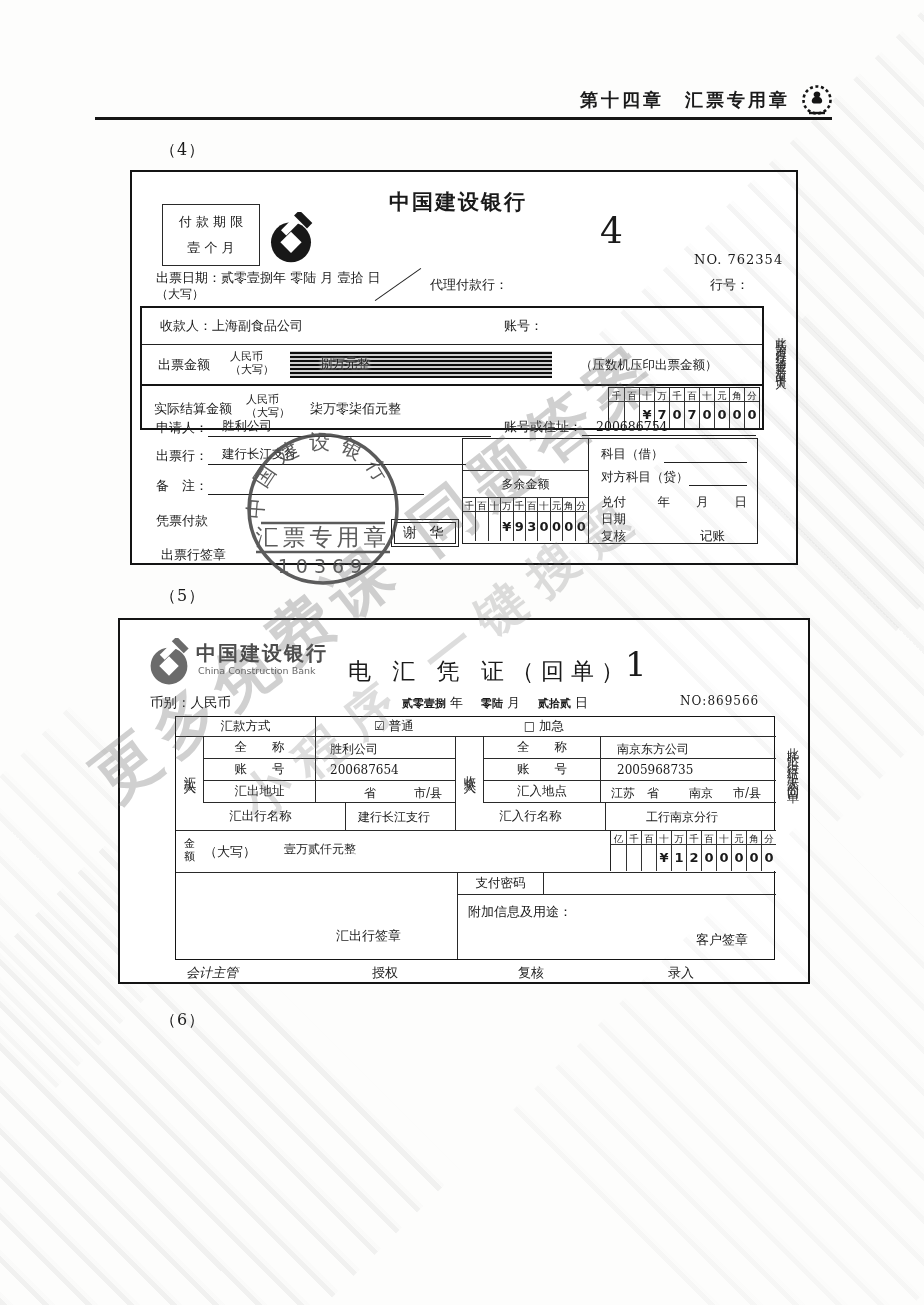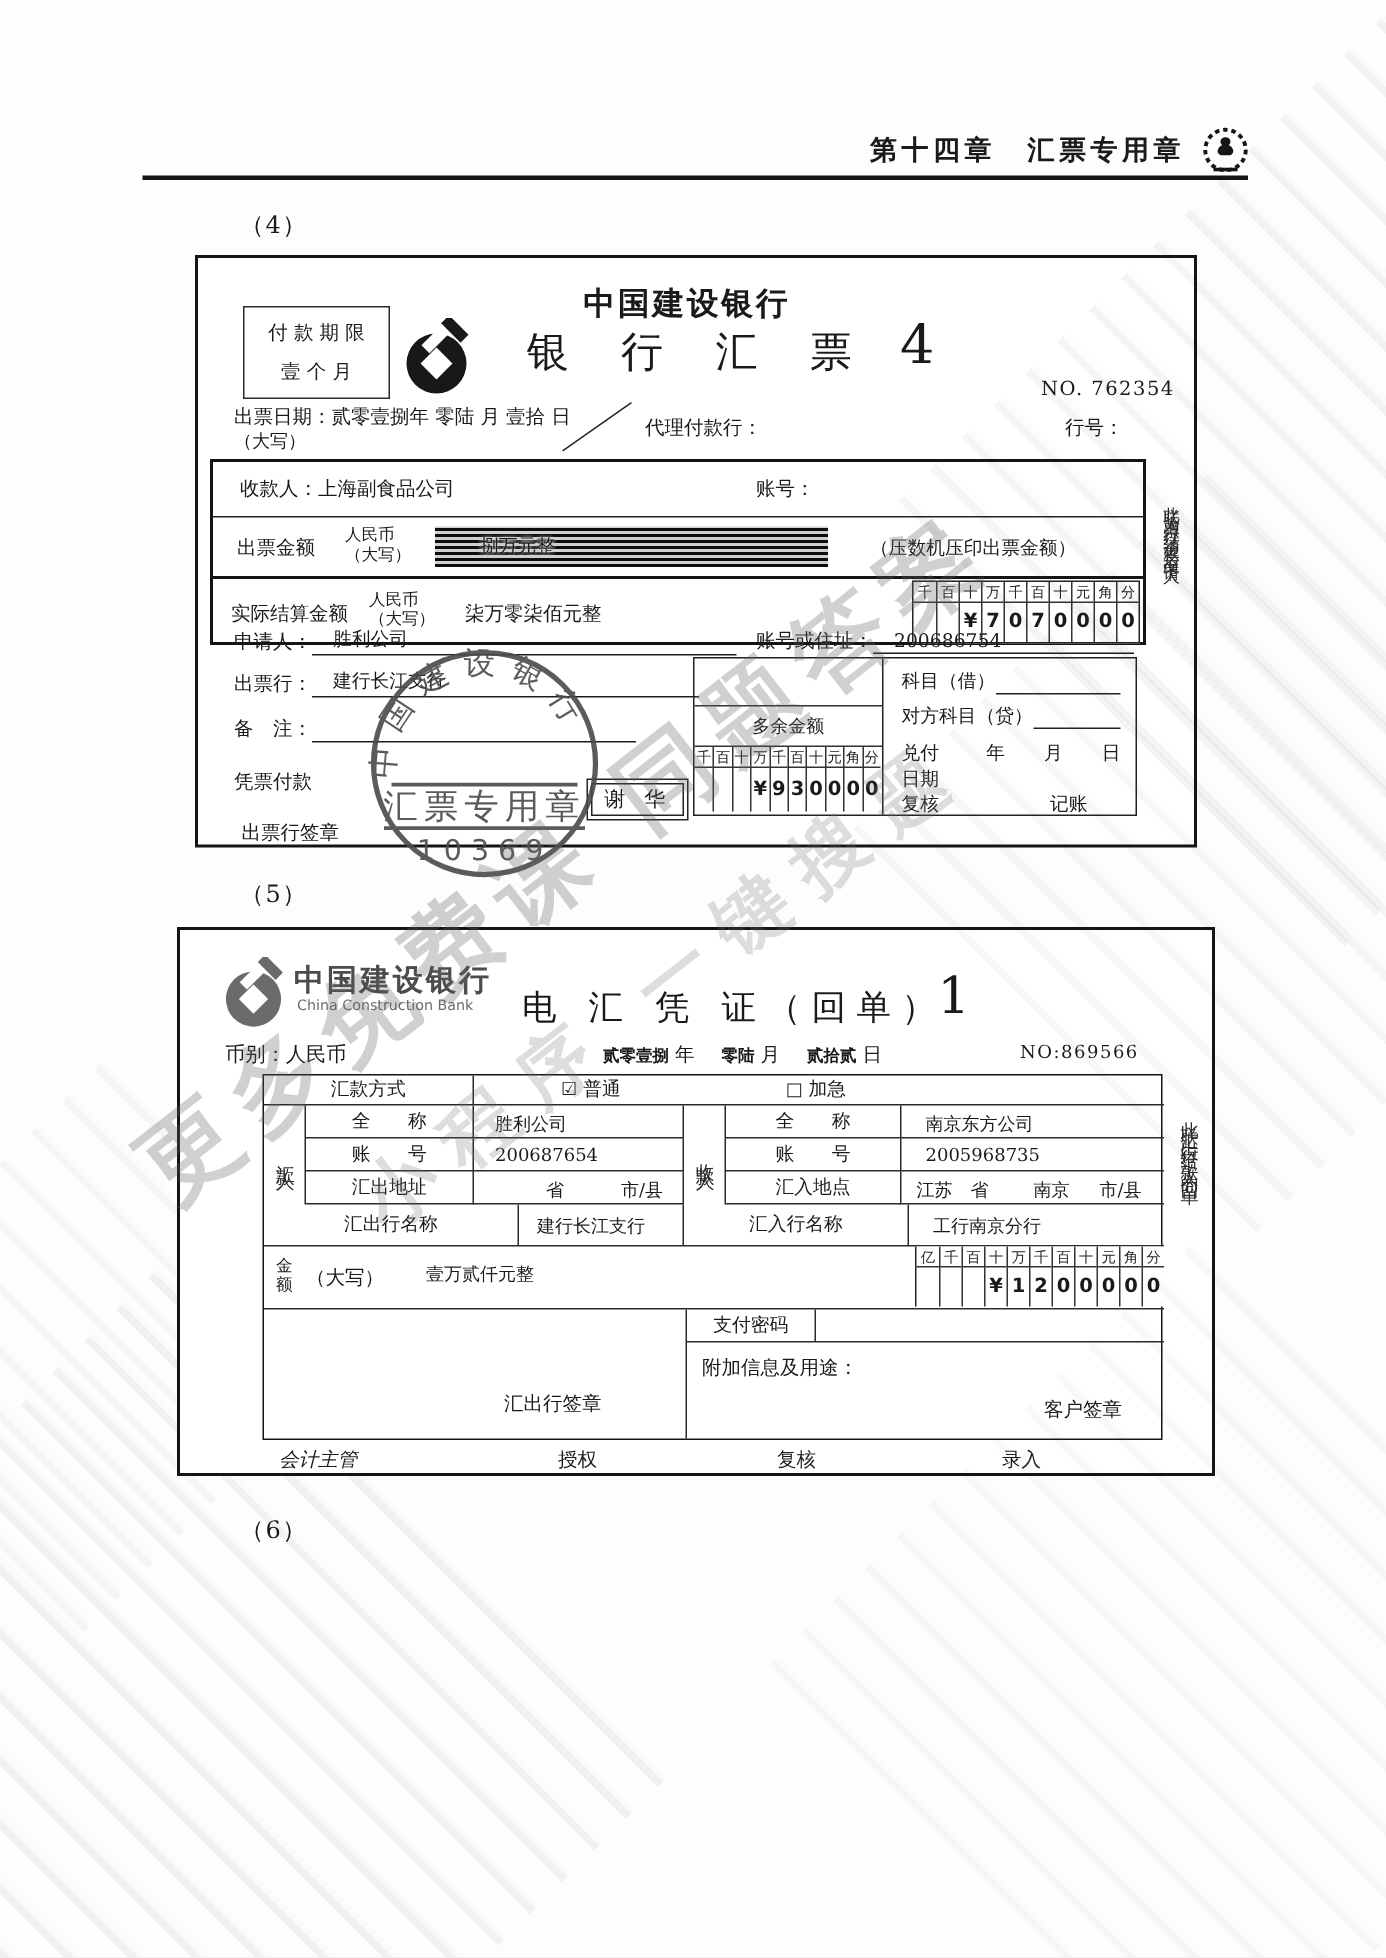--- a/index.html
+++ b/index.html
@@ -150,21 +150,20 @@
     <span class="abs" style="left:134px;top:40px;">
       <svg width="50" height="54" viewBox="0 0 60 64">
         <circle cx="30" cy="36" r="24" fill="#181818"></circle>
         <rect x="21" y="27" width="18" height="18" fill="#fff" transform="rotate(45 30 36)"></rect>
         <rect x="26" y="2" width="9" height="26" fill="#fff" transform="rotate(45 30 15)"></rect>
         <rect x="34" y="4" width="22" height="9" fill="#181818" transform="rotate(45 45 8)"></rect>
       </svg>
     </span>
 
     <div class="abs f1-bankname">中国建设银行</div>
-    <div class="abs f1-title">银 行 汇 票</div>
     <div class="abs f1-copy">4</div>
     <div class="abs f1-no">NO.  762354</div>
 
     <div class="abs f1-dateline">出票日期：贰零壹捌年  零陆  月  壹拾  日</div>
     <div class="abs f1-daxie">（大写）</div>
     <div class="abs diag"></div>
     <div class="abs f1-agent">代理付款行：</div>
     <div class="abs f1-bankno">行号：</div>
 
     <div class="abs f1-box">
@@ -386,21 +385,21 @@
           <span class="val abs" style="left:132px;top:4px;">市/县</span>
         </div>
       </div>
 
       <div class="cell bb" style="left:0;top:86px;width:600px;height:28px;">
         <div class="cell br cent" style="left:0;top:0;width:170px;height:27px;">汇出行名称</div>
         <div class="cell br" style="left:170px;top:0;width:110px;height:27px;">
             <span class="val abs" style="left:12px;top:6px;white-space:nowrap;">建行长江支行</span>
           </div>
         <div class="cell br cent" style="left:280px;top:0;width:150px;height:27px;">汇入行名称</div>
-        <div class="cell" style="left:430px;top:0;width:170px;height:27px;">
+        <div class="cell" style="left:454px;top:0;width:170px;height:27px;">
             <span class="val abs" style="left:16px;top:6px;">工行南京分行</span>
           </div>
       </div>
 
       <div class="cell bb" style="left:0;top:114px;width:600px;height:42px;border-bottom-width:1.5px;">
         <span class="abs stacked" style="left:8px;top:7px;">
           <span>金</span>
             <span>额</span>
         </span>
         <span class="abs" style="left:28px;top:12px;font-size:13px;">（大写）</span>

